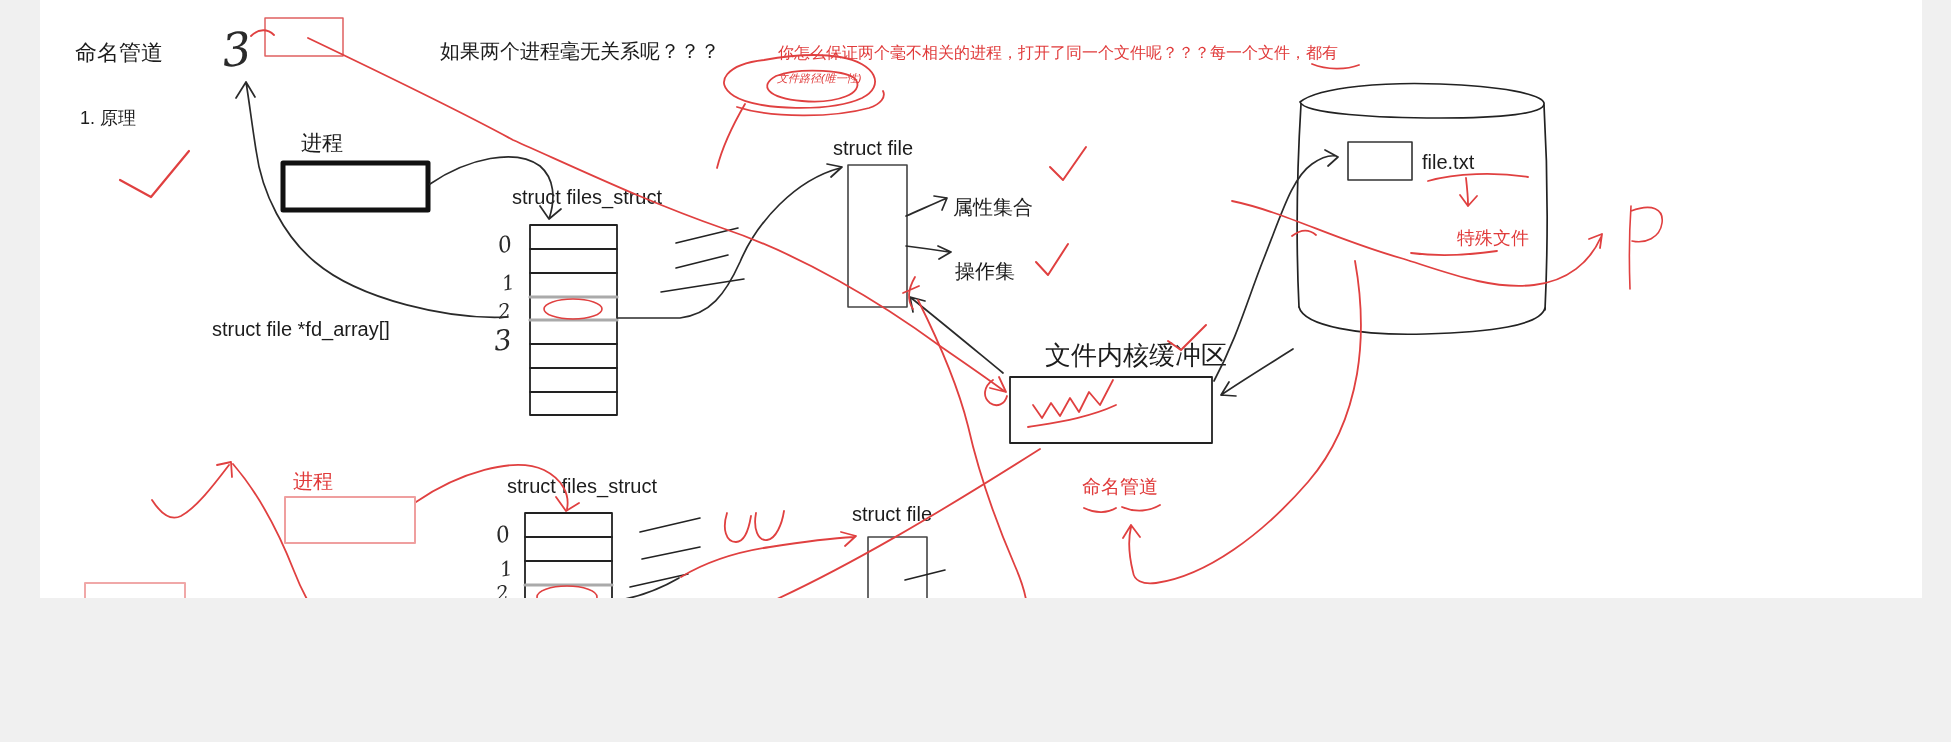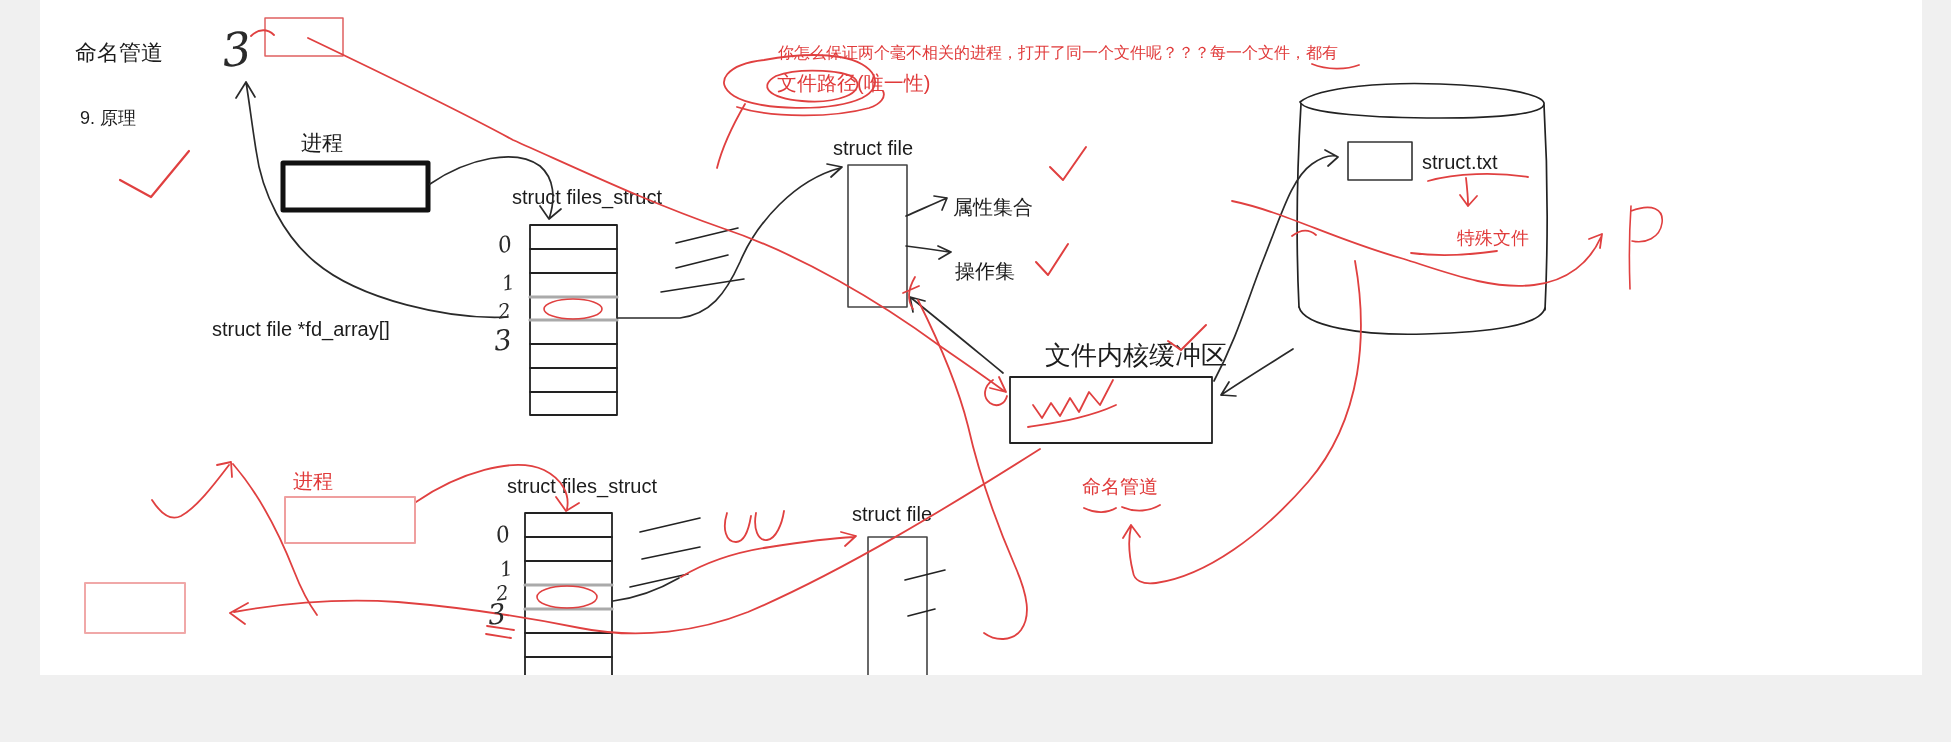--- a/index.html
+++ b/index.html
@@ -1,43 +1,44 @@
 <!DOCTYPE html>
 <html><head>
 <meta charset="utf-8">
 <style>
   html,body{margin:0;padding:0;background:#f0f0f0;}
-  .stage{position:relative;width:1951px;height:675px;background:#f0f0f0;overflow:hidden;
+  .stage{position:relative;width:1951px;height:598px;background:#f0f0f0;overflow:hidden;
          font-family:"Liberation Sans",sans-serif;}
   .canvas{position:absolute;left:40px;top:0;width:1882px;height:742px;background:#ffffff;}
   .label{position:absolute;color:#1c1c1c;white-space:nowrap;line-height:1.15;}
   .red{color:#e03a3a;}
   svg.overlay{position:absolute;left:0;top:0;pointer-events:none;}
   .hw{font-family:"DejaVu Serif",serif;font-style:italic;fill:#2a2a2a;}
 </style>
 </head>
 <body>
 
 <div class="stage">
   <div class="canvas"></div>
   <div style="position:absolute;left:0;top:0;width:40px;height:742px;background:#f0f0f0;"></div>
   <div style="position:absolute;left:1922px;top:0;width:29px;height:742px;background:#f0f0f0;"></div>
 
   <div class="label" style="left:75px;top:40px;font-size:22px;">命名管道</div>
-  <div class="label" style="left:80px;top:108px;font-size:18px;">9. 原理</div>
+  <div class="label" style="left:80px;top:108px;font-size:18px;">1. 原理</div>
+  <div class="label" style="left:440px;top:40px;font-size:20px;">如果两个进程毫无关系呢？？？</div>
   <div class="label red" style="left:778px;top:44px;font-size:16px;">你怎么保证两个毫不相关的进程，打开了同一个文件呢？？？每一个文件，都有</div>
-  <div class="label red" style="left:777px;top:72px;font-size:20px;">文件路径(唯一性)</div>
+  <div class="label red" style="left:777px;top:72px;font-size:11px;font-style:italic;">文件路径(唯一性)</div>
   <div class="label" style="left:301px;top:131px;font-size:21px;">进程</div>
   <div class="label" style="left:512px;top:186px;font-size:20px;">struct files_struct</div>
   <div class="label" style="left:212px;top:318px;font-size:20px;">struct file *fd_array[]</div>
   <div class="label" style="left:833px;top:137px;font-size:20px;">struct file</div>
   <div class="label" style="left:953px;top:196px;font-size:20px;">属性集合</div>
   <div class="label" style="left:955px;top:260px;font-size:20px;">操作集</div>
   <div class="label" style="left:1045px;top:341px;font-size:26px;">文件内核缓冲区</div>
-  <div class="label" style="left:1422px;top:151px;font-size:20px;">struct.txt</div>
+  <div class="label" style="left:1422px;top:151px;font-size:20px;">file.txt</div>
   <div class="label red" style="left:1457px;top:228px;font-size:18px;">特殊文件</div>
   <div class="label red" style="left:1082px;top:476px;font-size:19px;">命名管道</div>
   <div class="label red" style="left:293px;top:470px;font-size:20px;">进程</div>
   <div class="label" style="left:507px;top:475px;font-size:20px;">struct files_struct</div>
   <div class="label" style="left:852px;top:503px;font-size:20px;">struct file</div>
 
   <svg class="overlay" width="1951" height="742" viewBox="0 0 1951 742" fill="none" stroke-linecap="round" stroke-linejoin="round">
 
     <g stroke="#111" stroke-width="5">
       <rect x="283" y="163" width="145" height="47"></rect>

